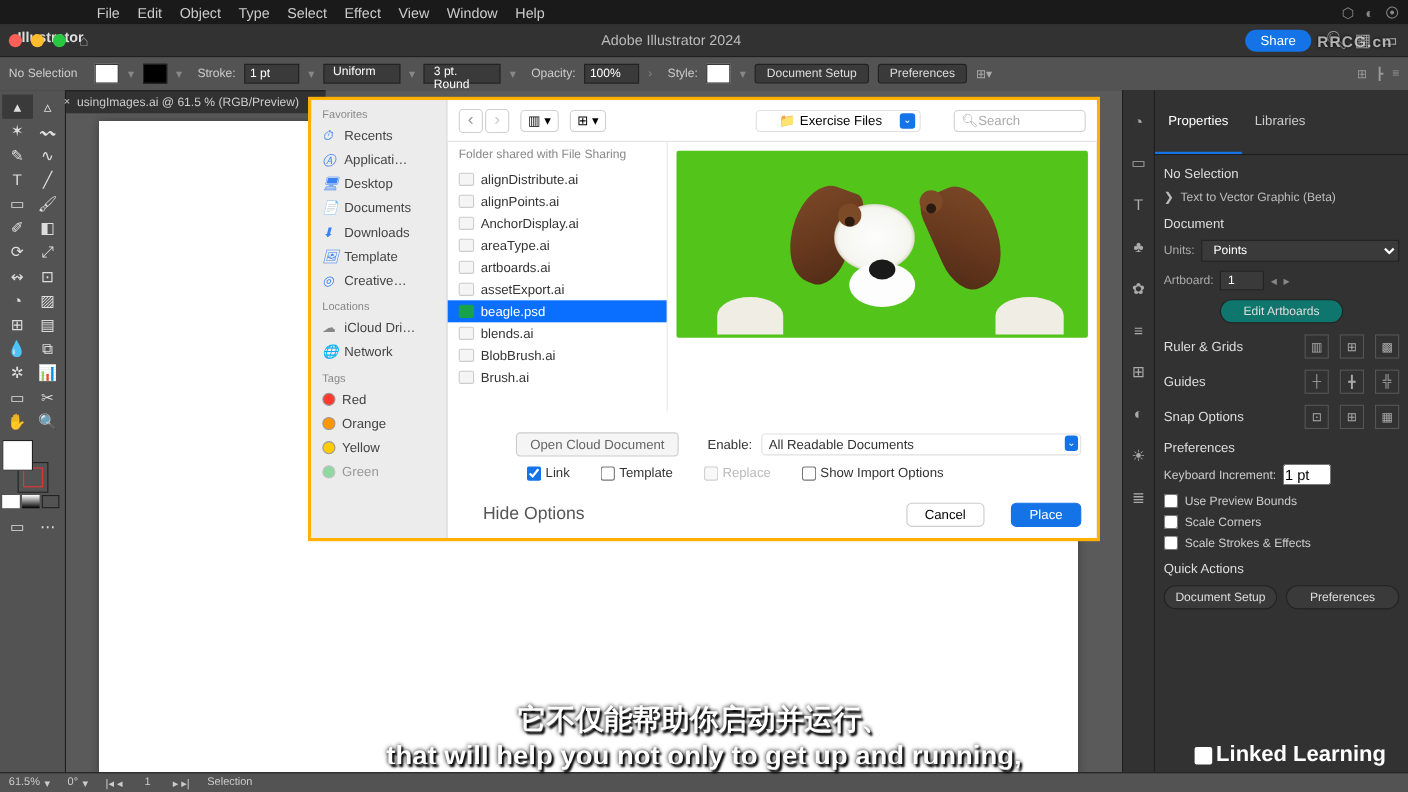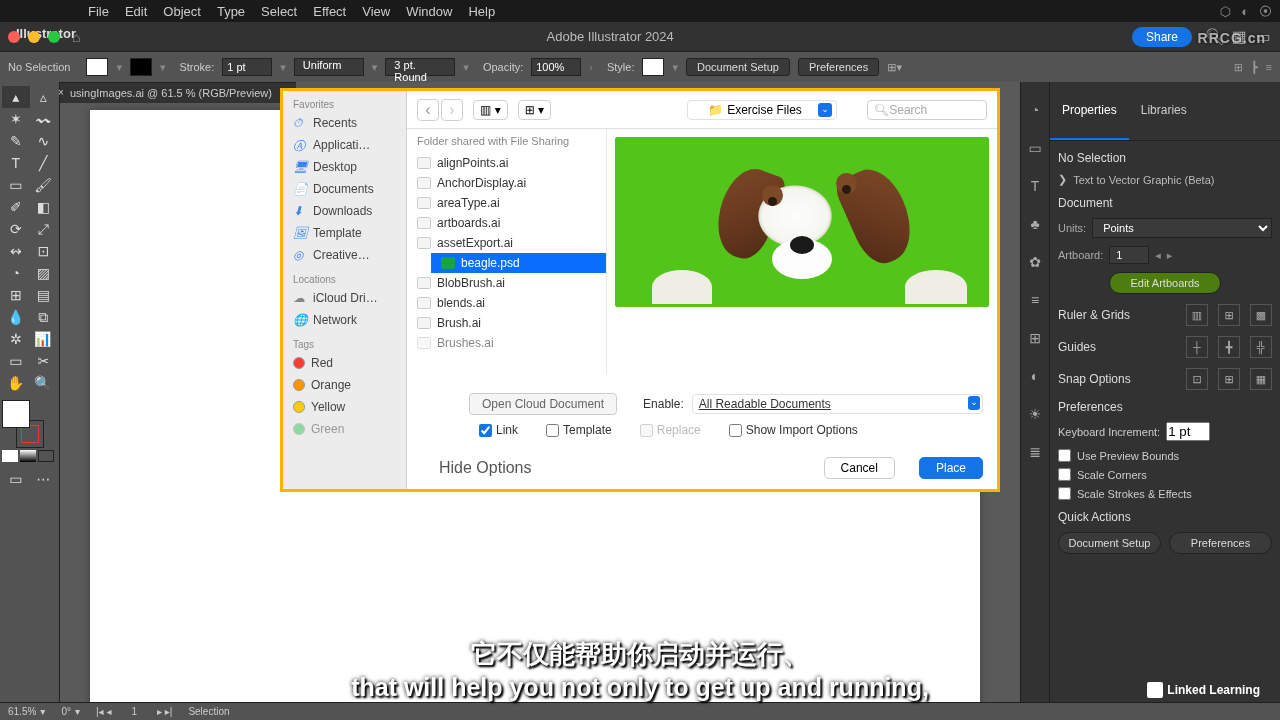--- a/index.html
+++ b/index.html
@@ -63,21 +63,21 @@
     
     .prop { width: 230px; background: #323232; color: #ccc; font-size: 11px; padding: 0 8px; }
     .prop-tabs { display: flex; border-bottom: 1px solid #1f1f1f; margin: 0 -8px; }
     .prop-tab { padding: 21px 12px; font-size: 12px; }
     .prop-tab.on { color: #fff; border-bottom: 2px solid #1473e6; }
     .prop-sec { margin-top: 10px; }
     .prop-h { font-size: 12px; color: #ddd; margin-bottom: 8px; }
     .prop-row { display: flex; align-items: center; margin-bottom: 8px; gap: 6px; }
     .prop-row label { flex: 0 0 auto; color: #aaa; }
     .prop-row select, .prop-row input { background: #3a3a3a; color: #fff; border: 1px solid #222; padding: 2px 6px; font-size: 11px; flex: 1; }
-    .prop-btn { display: block; margin: 8px auto; padding: 4px 20px; background: #4d7c0f; border: 1px solid #222; color: #ddd; border-radius: 12px; font-size: 11px; }
+    .prop-btn { display: block; margin: 8px auto; padding: 4px 20px; background: #0f766e; border: 1px solid #222; color: #ddd; border-radius: 12px; font-size: 11px; }
     .prop-icons { display: flex; gap: 10px; justify-content: flex-end; }
     .prop-icons span { width: 22px; height: 22px; border: 1px solid #555; display: flex; align-items: center; justify-content: center; color: #aaa; }
     .cb-row { display: flex; align-items: center; gap: 6px; margin-bottom: 6px; }
     .prop-kbd { display: flex; align-items: center; gap: 6px; }
     .prop-kbd input { width: 44px; }
     .qa-btns { display: flex; gap: 8px; margin-top: 8px; }
     .qa-btns button { flex: 1; padding: 4px 6px; background: #3a3a3a; border: 1px solid #222; color: #ddd; border-radius: 12px; font-size: 11px; }
     
     
     .dlg-wrap { position: absolute; top: 88px; left: 280px; width: 720px; height: 404px; border: 3px solid #ffb000; z-index: 50; }
@@ -92,56 +92,56 @@
     .dlg-nav { display: flex; gap: 2px; }
     .dlg-nav-btn { width: 22px; height: 22px; border: 1px solid #d0d0d0; border-radius: 4px; display: flex; align-items: center; justify-content: center; color: #999; background: #fff; }
     .dlg-view { display: flex; align-items: center; gap: 2px; padding: 2px 6px; border: 1px solid #d0d0d0; border-radius: 4px; font-size: 12px; }
     .dlg-loc { flex: 0 0 150px; display: flex; align-items: center; justify-content: center; gap: 4px; padding: 2px 20px 2px 6px; border-radius: 4px; background: #fff; font-size: 12px; position: relative; border: 1px solid #e0e0e0; }
     .dlg-loc::after { content: '⌄'; position: absolute; right: 4px; top: 2px; background: #1473e6; color: #fff; border-radius: 3px; width: 14px; height: 14px; font-size: 9px; text-align: center; line-height: 12px; }
     .dlg-search { flex: 0 0 120px; margin-left: 20px; display: flex; align-items: center; padding: 2px 6px; border: 1px solid #d0d0d0; border-radius: 4px; font-size: 12px; color: #aaa; }
     .dlg-body { flex: 1; display: flex; }
     .dlg-filecol { width: 200px; border-right: 1px solid #e8e8e8; font-size: 12px; color: #333; position: relative; }
     .dlg-filecol h5 { font-weight: 400; font-size: 11px; color: #888; padding: 6px 10px; }
     .dlg-file { padding: 3px 10px; display: flex; align-items: center; gap: 6px; cursor: pointer; }
-    .dlg-file.sel { background: #0a6fff; color: #fff; margin-left: 24px; }
+    .dlg-file.sel { background: #0a6fff; color: #fff; }
     .dlg-ficon { width: 14px; height: 12px; background: #f5f5f5; border: 1px solid #ccc; border-radius: 2px; flex-shrink: 0; }
     .dlg-preview { flex: 1; padding: 8px; }
     .dlg-previmg { width: 100%; height: 170px; background: #52c41a; border-radius: 2px; position: relative; overflow: hidden; }
     .dog-head { position: absolute; left: 48%; top: 20%; transform: translateX(-50%); width: 130px; height: 100px; background: radial-gradient(ellipse 60px 50px at 50% 45%, #fdfdfd 0%, #f5f5f0 55%, #e0ded0 60%, transparent 62%); }
     .dog-ear-l { position: absolute; left: 28%; top: 18%; width: 55px; height: 90px; background: linear-gradient(135deg, #7d4a28 0%, #6a3a1f 50%, #4e2a15 100%); border-radius: 50% 20% 40% 60%; transform: rotate(20deg); }
     .dog-ear-r { position: absolute; right: 22%; top: 18%; width: 58px; height: 95px; background: linear-gradient(225deg, #7d4a28 0%, #6a3a1f 50%, #4e2a15 100%); border-radius: 20% 50% 60% 40%; transform: rotate(-24deg); }
     .dog-muzzle { position: absolute; left: 50%; top: 60%; transform: translateX(-50%); width: 60px; height: 40px; background: #fdfdfd; border-radius: 50%; }
     .dog-nose { position: absolute; left: 50%; top: 58%; transform: translateX(-50%); width: 24px; height: 18px; background: #1a1a1a; border-radius: 50%; }
     .dog-eye-l { position: absolute; left: 41%; top: 35%; width: 9px; height: 9px; background: #2a1a10; border-radius: 50%; box-shadow: 0 -6px 0 6px #7d4a28; }
     .dog-eye-r { position: absolute; right: 37%; top: 28%; width: 9px; height: 9px; background: #2a1a10; border-radius: 50%; box-shadow: 0 -6px 0 6px #7d4a28; }
     .dog-paw-l { position: absolute; left: 10%; bottom: 2%; width: 60px; height: 34px; background: #f0ede5; border-radius: 50% 50% 0 0; }
     .dog-paw-r { position: absolute; right: 6%; bottom: 2%; width: 62px; height: 34px; background: #f0ede5; border-radius: 50% 50% 0 0; }
     
     .dlg-opts { padding: 4px 14px 8px; font-size: 12px; color: #333; margin-top: 15px; }
     .dlg-opts-row { display: flex; align-items: center; margin-bottom: 8px; gap: 8px; }
     .dlg-ocd { color: #666; text-align: center; padding: 3px 12px; border: 1px solid #ccc; border-radius: 4px; background: #f5f5f5; cursor: pointer; }
-    .dlg-ensel { flex: 1; display: flex; padding: 2px 16px 2px 6px; border-radius: 4px; background: #fff; position: relative; border: 1px solid #e0e0e0; text-decoration: underline; }
+    .dlg-ensel { flex: 1; display: flex; padding: 2px 16px 2px 6px; border-radius: 4px; background: #fff; position: relative; border: 1px solid #e0e0e0; }
     .dlg-ensel::after { content: '⌄'; position: absolute; right: 2px; top: 1px; background: #1473e6; color: #fff; border-radius: 3px; width: 12px; height: 14px; font-size: 9px; text-align: center; line-height: 12px; }
     .dlg-check { display: inline-flex; align-items: center; gap: 4px; margin-right: 20px; }
     .dlg-check input { accent-color: #1473e6; }
     .dlg-check.dis { color: #bbb; }
     .dlg-foot { display: flex; align-items: center; padding: 4px 14px 10px; gap: 8px; }
     .dlg-ho { color: #555; cursor: pointer; }
     .dlg-foot-r { margin-left: auto; display: flex; gap: 24px; }
     .dlg-btn { padding: 3px 16px; border-radius: 5px; font-size: 12px; border: 1px solid #ccc; background: #fff; cursor: pointer; }
     .dlg-btn.primary { background: #1473e6; color: #fff; border-color: #1473e6; }
     
     
     .status { position: absolute; bottom: 0; left: 0; right: 0; height: 18px; background: #535353; border-top: 1px solid #1f1f1f; display: flex; align-items: center; padding: 0 8px; font-size: 10px; color: #ccc; gap: 16px; }
     .status .seg { display: flex; gap: 4px; align-items: center; }
     
     
     .subs-zh { position: absolute; left: 50%; bottom: 48px; transform: translateX(-50%); color: #fff; font-size: 26px; font-weight: 700; text-shadow: 0 0 4px #000, 2px 2px 2px #000; white-space: nowrap; }
     .subs-en { position: absolute; left: 50%; bottom: 18px; transform: translateX(-50%); color: #fff; font-size: 25px; font-weight: 700; text-shadow: 0 0 4px #000, 2px 2px 2px #000; white-space: nowrap; }
-    .lil { position: absolute; right: 20px; bottom: 22px; color: #fff; font-size: 12px; font-weight: 600; display: flex; align-items: center; gap: 4px; }
+    .lil { position: absolute; right: 20px; bottom: 22px; color: #fff; font-size: 20px; font-weight: 600; display: flex; align-items: center; gap: 4px; }
     .lil .lsq { width: 16px; height: 16px; background: #fff; border-radius: 2px; display: inline-block; }
     .wm { position: absolute; right: 14px; top: 30px; font-size: 14px; font-weight: 700; color: rgba(255,255,255,.65); letter-spacing: 1px; text-shadow: 0 0 3px #000; }
   </style>
 </head>
 <body>
 
 <div class="menubar">
   <span class="apple"></span>
   <span class="appname">Illustrator</span>
   <span class="menu">File</span>
@@ -477,20 +477,24 @@
         <div class="dlg-search">
           <span>🔍︎ </span>
           <span>Search</span>
         </div>
       </div>
       <div class="dlg-body">
         <div class="dlg-filecol">
           <h5>Folder shared with File Sharing</h5>
           <div class="dlg-file">
               <span class="dlg-ficon"></span>
+              <span>alignDistribute.ai</span>
+            </div>
+          <div class="dlg-file">
+              <span class="dlg-ficon"></span>
               <span>alignPoints.ai</span>
             </div>
           <div class="dlg-file">
               <span class="dlg-ficon"></span>
               <span>AnchorDisplay.ai</span>
             </div>
           <div class="dlg-file">
               <span class="dlg-ficon"></span>
               <span>areaType.ai</span>
             </div>
@@ -501,33 +505,29 @@
           <div class="dlg-file">
               <span class="dlg-ficon"></span>
               <span>assetExport.ai</span>
             </div>
           <div class="dlg-file sel">
               <span class="dlg-ficon" style="background:#16a34a;border-color:#16a34a"></span>
               <span>beagle.psd</span>
             </div>
           <div class="dlg-file">
               <span class="dlg-ficon"></span>
+              <span>blends.ai</span>
+            </div>
+          <div class="dlg-file">
+              <span class="dlg-ficon"></span>
               <span>BlobBrush.ai</span>
             </div>
           <div class="dlg-file">
               <span class="dlg-ficon"></span>
-              <span>blends.ai</span>
-            </div>
-          <div class="dlg-file">
-              <span class="dlg-ficon"></span>
               <span>Brush.ai</span>
-            </div>
-          <div class="dlg-file" style="opacity:.6">
-              <span class="dlg-ficon"></span>
-              <span>Brushes.ai</span>
             </div>
         </div>
         <div class="dlg-preview">
           <div class="dlg-previmg">
             <div class="dog-ear-l"></div>
             <div class="dog-ear-r"></div>
             <div class="dog-head"></div>
             <div class="dog-muzzle"></div>
             <div class="dog-eye-l"></div>
             <div class="dog-eye-r"></div>

